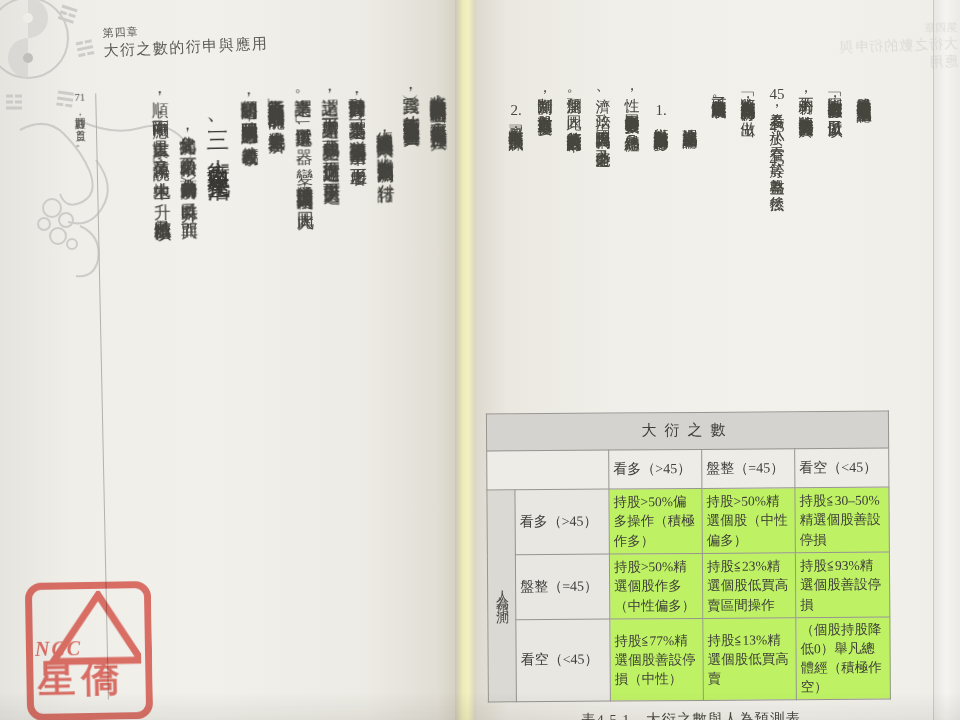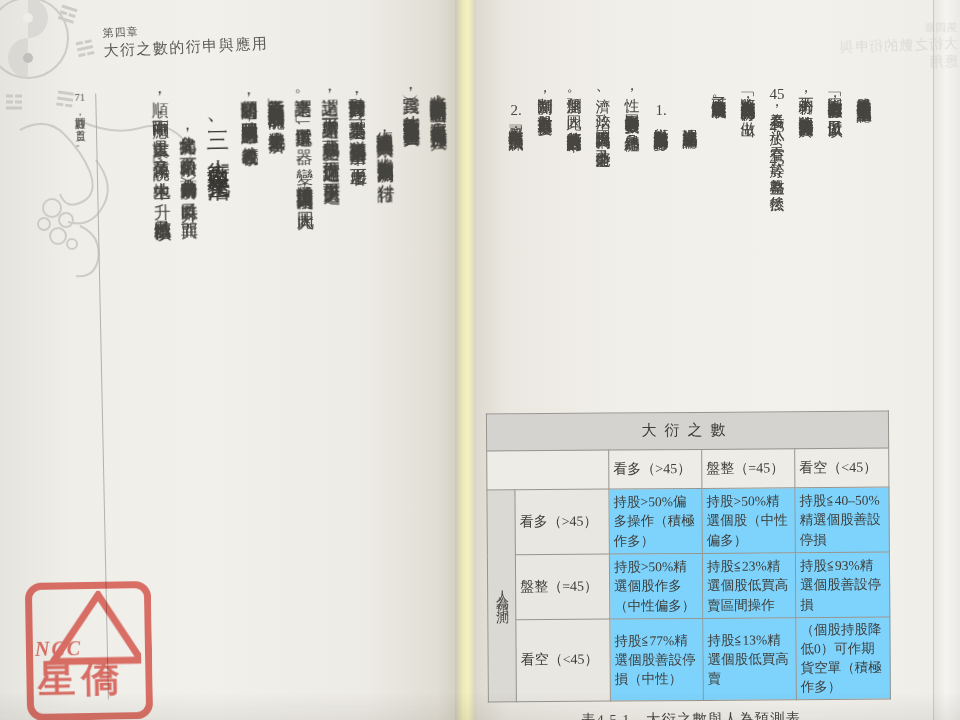--- a/index.html
+++ b/index.html
@@ -41,21 +41,21 @@
   .chap .c2{font-size:15px;letter-spacing:1.5px;margin-top:1px;}
   .bleed{position:absolute;left:828px;top:22px;width:130px;color:#97948b;opacity:.22;
     transform:scaleX(-1) rotate(2deg);filter:blur(.6px);}
   .bleed .c1{font-size:11px;}
   .bleed .c2{font-size:14px;letter-spacing:1px;}
   
   .tbl-wrap{position:absolute;left:11px;top:412px;width:406px;transform:rotate(-.4deg);}
   table.pred{border-collapse:collapse;table-layout:fixed;width:402px;
     font-family:"Liberation Serif","DejaVu Serif",serif;font-size:13.5px;color:#3e3d39;}
   table.pred td,table.pred th{border:1px solid #97958f;padding:2px 4px;vertical-align:middle;
-    font-weight:normal;line-height:1.42;word-break:break-all;background:#7dd3fc;}
+    font-weight:normal;line-height:1.42;word-break:break-all;background:#bef264;}
   .t-title{background:#d4d3cf !important;text-align:center;font-size:15px;
     letter-spacing:8px;height:32px;}
   .t-colhead{text-align:left;height:34px;background:#eeece7 !important;font-size:14px;}
   .t-corner{background:#eeece7 !important;}
   .t-axis{background:#dbd9d4 !important;text-align:center;}
   .t-axis .vert{letter-spacing:7px;font-size:13px;color:#4a4944;}
   .t-rowlabel{background:#e9e7e2 !important;font-size:14px;}
   .t-cell{height:60px;}
   .caption{margin-top:9px;text-align:center;font-size:14.5px;letter-spacing:1px;color:#44433e;}
   
@@ -176,33 +176,33 @@
           <td class="t-colhead">盤整（=45）</td>
           <td class="t-colhead">看空（&lt;45）</td>
         </tr>
         <tr>
           <td class="t-axis" rowspan="3">
             <span class="vert">人為預測</span>
           </td>
           <td class="t-rowlabel">看多（&gt;45）</td>
           <td class="t-cell">持股&gt;50%偏多操作（積極作多）</td>
           <td class="t-cell">持股&gt;50%精選個股（中性偏多）</td>
-          <td class="t-cell">持股≦40–50%精選個股善設停損</td>
+          <td class="t-cell">持股≦30–50%精選個股善設停損</td>
         </tr>
         <tr>
           <td class="t-rowlabel">盤整（=45）</td>
           <td class="t-cell">持股&gt;50%精選個股作多（中性偏多）</td>
           <td class="t-cell">持股≦23%精選個股低買高賣區間操作</td>
           <td class="t-cell">持股≦93%精選個股善設停損</td>
         </tr>
         <tr>
           <td class="t-rowlabel">看空（&lt;45）</td>
           <td class="t-cell">持股≦77%精選個股善設停損（中性）</td>
           <td class="t-cell">持股≦13%精選個股低買高賣</td>
-          <td class="t-cell">（個股持股降低0）可作期貨空單（積極作多）</td>
+          <td class="t-cell">（個股持股降低0）舉凡總體經（積極作空）</td>
         </tr>
       </tbody>
         </table>
       <div class="caption">表4.5.1　大衍之數與人為預測表</div>
     </div>
   </div>
 
   <div class="stamp">
     <svg width="104" height="78" viewBox="0 0 104 78">
       <polygon points="62,4 16,70 104,70" fill="none" stroke="#e2564d" stroke-width="7"></polygon>

